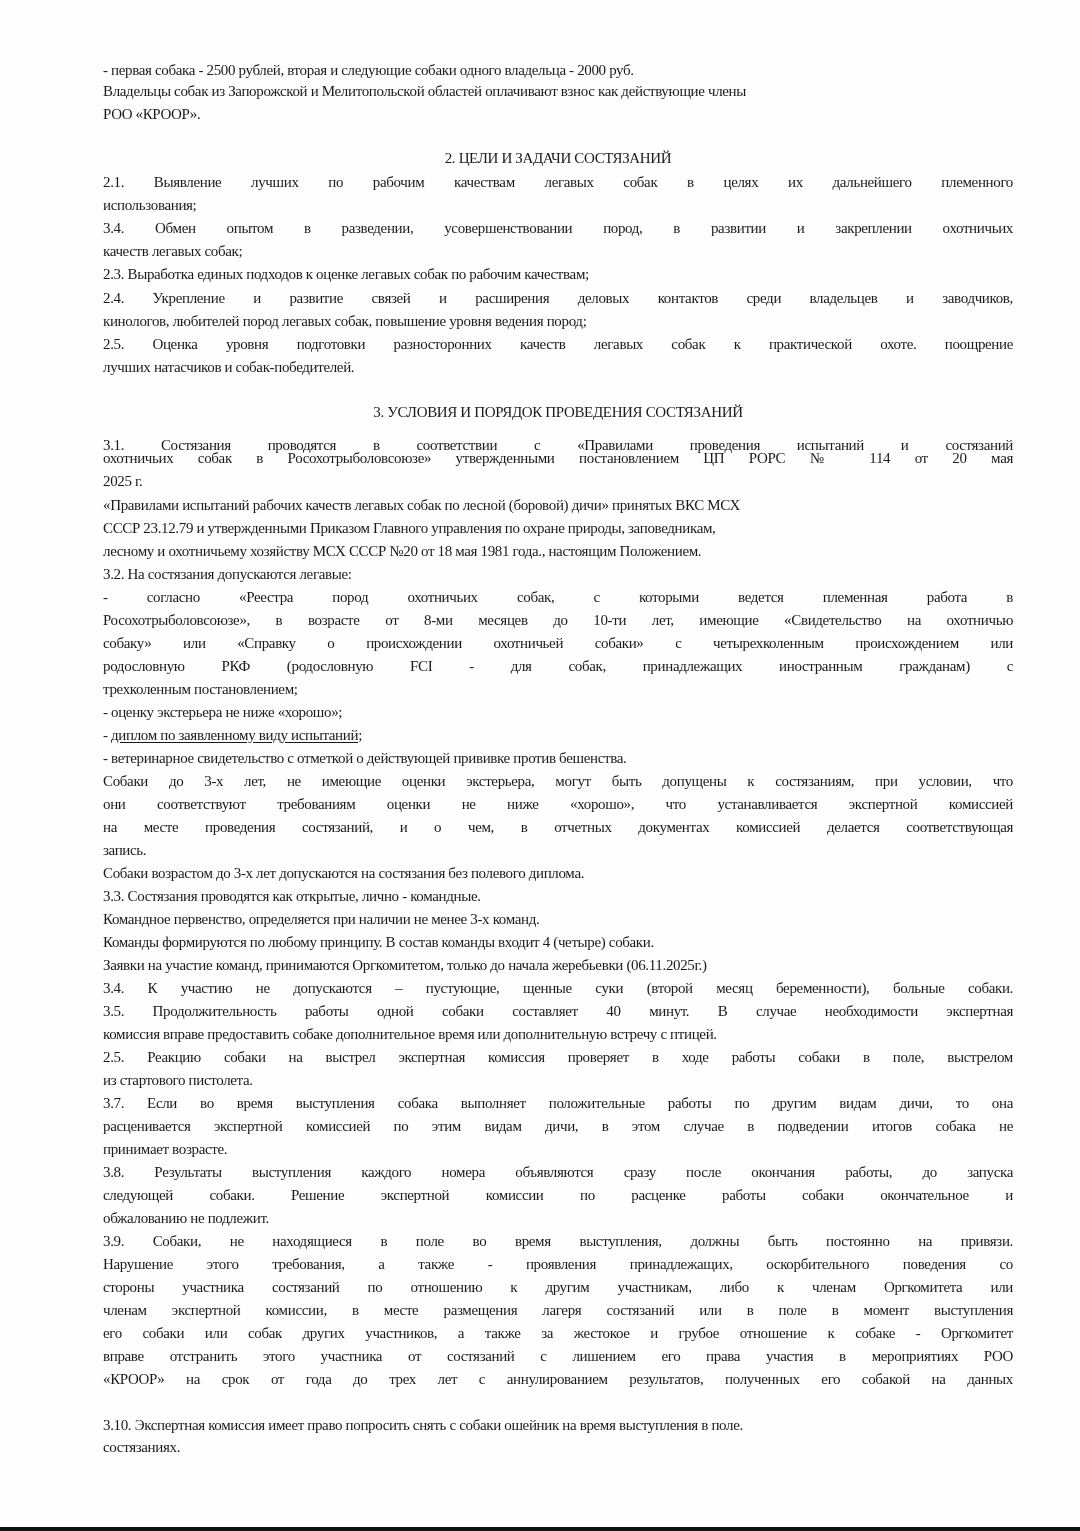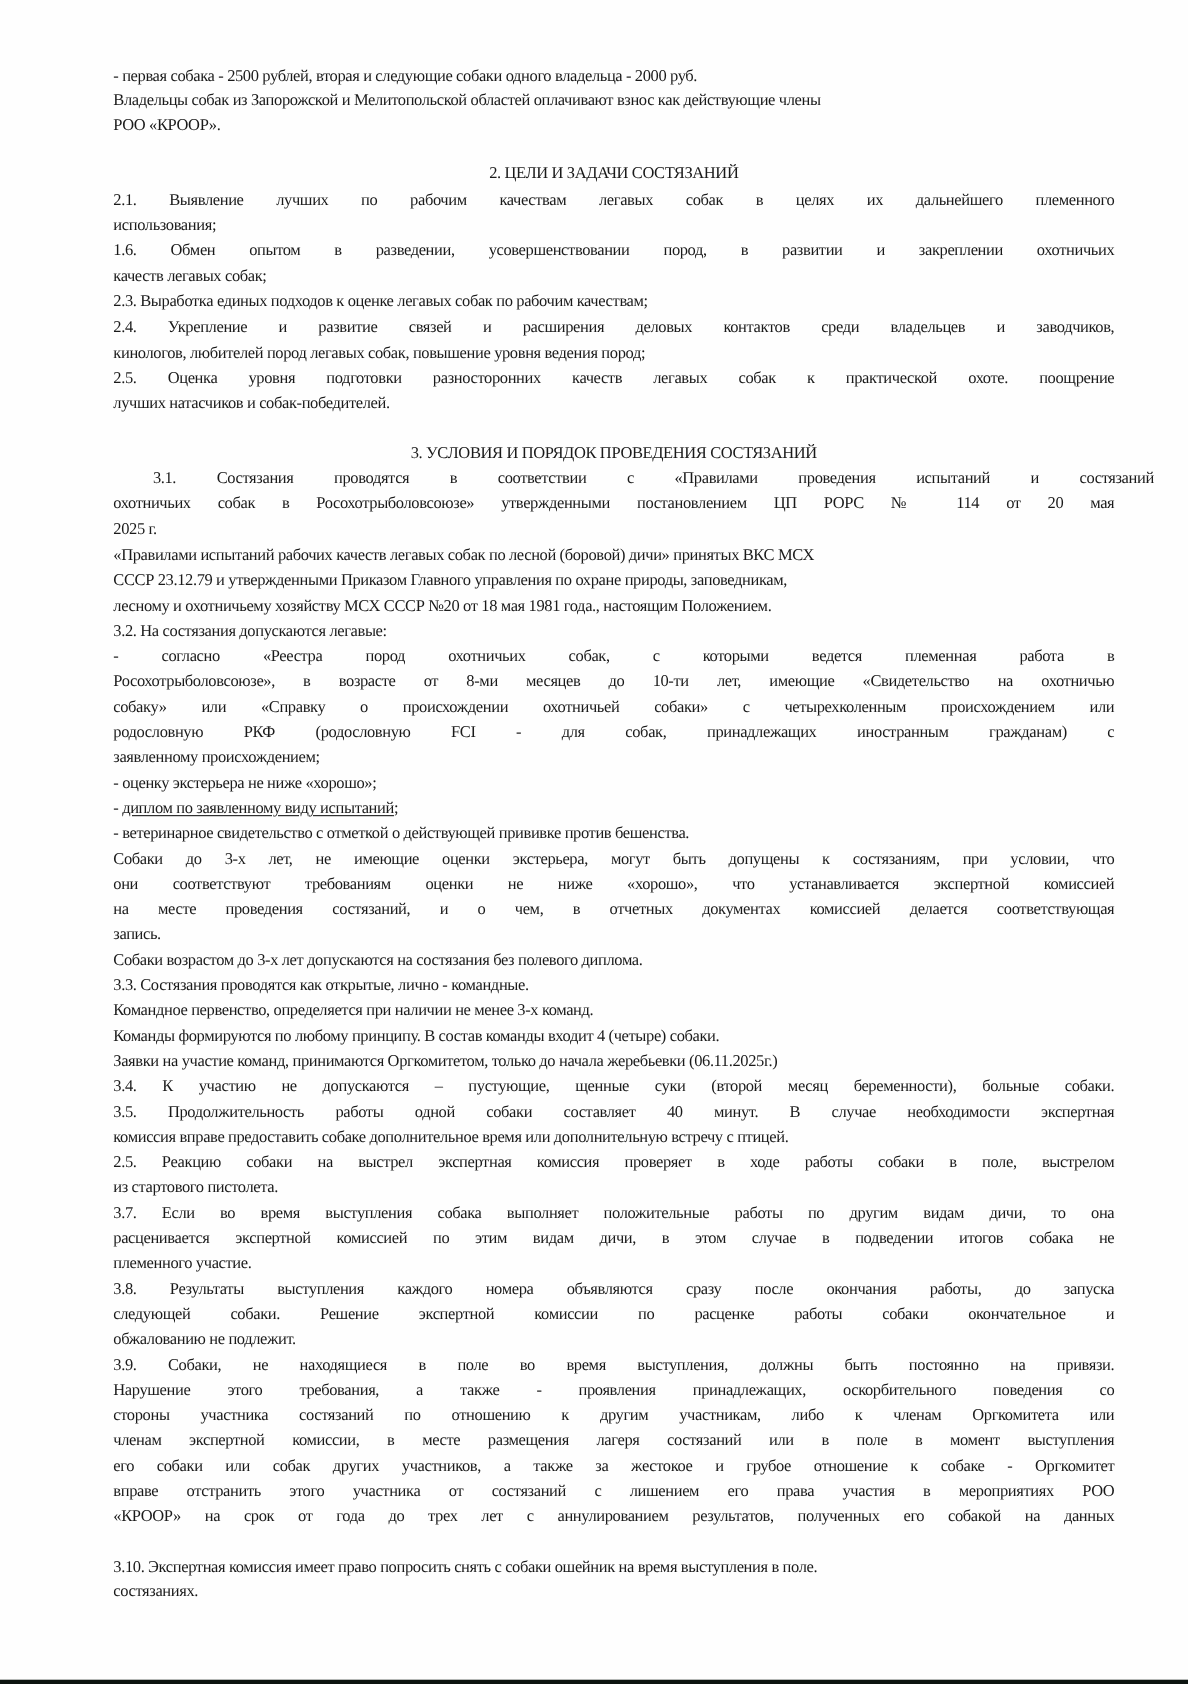--- a/index.html
+++ b/index.html
@@ -58,61 +58,61 @@
 
 <div class="page">
 
   <div class="line" style="top:59px">- первая собака - 2500 рублей, вторая и следующие собаки одного владельца - 2000 руб.</div>
   <div class="line" style="top:80px">Владельцы собак из Запорожской и Мелитопольской областей оплачивают взнос как действующие члены</div>
   <div class="line" style="top:103px">РОО «КРООР».</div>
 
   <div class="line center" style="top:147px">2. ЦЕЛИ И ЗАДАЧИ СОСТЯЗАНИЙ</div>
   <div class="line just" style="top: 171px; white-space: normal;">2.1. Выявление лучших по рабочим качествам легавых собак в целях их дальнейшего племенного</div>
   <div class="line" style="top:194px">использования;</div>
-  <div class="line just" style="top: 217px; white-space: normal;">1.6. Обмен опытом в разведении, усовершенствовании пород, в развитии и закреплении охотничьих</div>
+  <div class="line just" style="top: 217px; white-space: normal;">3.4. Обмен опытом в разведении, усовершенствовании пород, в развитии и закреплении охотничьих</div>
   <div class="line" style="top:240px">качеств легавых собак;</div>
   <div class="line" style="top:263px">2.3. Выработка единых подходов к оценке легавых собак по рабочим качествам;</div>
   <div class="line just" style="top: 287px; white-space: normal;">2.4. Укрепление и развитие связей и расширения деловых контактов среди владельцев и заводчиков,</div>
   <div class="line" style="top:310px">кинологов, любителей пород легавых собак, повышение уровня ведения пород;</div>
   <div class="line just" style="top: 333px; white-space: normal;">2.5. Оценка уровня подготовки разносторонних качеств легавых собак к практической охоте. поощрение</div>
   <div class="line" style="top:356px">лучших натасчиков и собак-победителей.</div>
 
   <div class="line center" style="top:401px">3. УСЛОВИЯ И ПОРЯДОК ПРОВЕДЕНИЯ СОСТЯЗАНИЙ</div>
-  <div class="line just" style="top: 424px; white-space: normal; margin-left: 36px;">3.1. Состязания проводятся в соответствии с «Правилами проведения испытаний и состязаний</div>
+  <div class="line just" style="top: 434px; white-space: normal;">3.1. Состязания проводятся в соответствии с «Правилами проведения испытаний и состязаний</div>
   <div class="line just" style="top: 447px; white-space: normal;">охотничьих собак в Росохотрыболовсоюзе» утвержденными постановлением ЦП РОРС № 114 от 20 мая</div>
   <div class="line" style="top:470px">2025 г.</div>
   <div class="line" style="top:494px">«Правилами испытаний рабочих качеств легавых собак по лесной (боровой) дичи» принятых ВКС МСХ</div>
   <div class="line" style="top:517px">СССР 23.12.79 и утвержденными Приказом Главного управления по охране природы, заповедникам,</div>
   <div class="line" style="top:540px">лесному и охотничьему хозяйству МСХ СССР №20 от 18 мая 1981 года., настоящим Положением.</div>
   <div class="line" style="top:563px">3.2. На состязания допускаются легавые:</div>
   <div class="line just" style="top: 586px; white-space: normal;">- согласно «Реестра пород охотничьих собак, с которыми ведется племенная работа в</div>
   <div class="line just" style="top: 609px; white-space: normal;">Росохотрыболовсоюзе», в возрасте от 8-ми месяцев до 10-ти лет, имеющие «Свидетельство на охотничью</div>
   <div class="line just" style="top: 632px; white-space: normal;">собаку» или «Справку о происхождении охотничьей собаки» с четырехколенным происхождением или</div>
   <div class="line just" style="top: 655px; white-space: normal;">родословную РКФ (родословную FCI - для собак, принадлежащих иностранным гражданам) с</div>
-  <div class="line" style="top:678px">заявленному происхождением;</div>
+  <div class="line" style="top:678px">трехколенным постановлением;</div>
   <div class="line" style="top:701px">- оценку экстерьера не ниже «хорошо»;</div>
   <div class="line" style="top:724px"><span>- </span><span class="u">диплом по заявленному виду испытаний</span><span>;</span></div>
   <div class="line" style="top:747px">- ветеринарное свидетельство с отметкой о действующей прививке против бешенства.</div>
   <div class="line just" style="top: 770px; white-space: normal;">Собаки до 3-х лет, не имеющие оценки экстерьера, могут быть допущены к состязаниям, при условии, что</div>
   <div class="line just" style="top: 793px; white-space: normal;">они соответствуют требованиям оценки не ниже «хорошо», что устанавливается экспертной комиссией</div>
   <div class="line just" style="top: 816px; white-space: normal;">на месте проведения состязаний, и о чем, в отчетных документах комиссией делается соответствующая</div>
   <div class="line" style="top:839px">запись.</div>
   <div class="line" style="top:862px">Собаки возрастом до 3-х лет допускаются на состязания без полевого диплома.</div>
   <div class="line" style="top:885px">3.3. Состязания проводятся как открытые, лично - командные.</div>
   <div class="line" style="top:908px">Командное первенство, определяется при наличии не менее 3-х команд.</div>
   <div class="line" style="top:931px">Команды формируются по любому принципу. В состав команды входит 4 (четыре) собаки.</div>
   <div class="line" style="top:954px">Заявки на участие команд, принимаются Оргкомитетом, только до начала жеребьевки (06.11.2025г.)</div>
   <div class="line just" style="top: 977px; white-space: normal;">3.4. К участию не допускаются – пустующие, щенные суки (второй месяц беременности), больные собаки.</div>
   <div class="line just" style="top: 1000px; white-space: normal;">3.5. Продолжительность работы одной собаки составляет 40 минут. В случае необходимости экспертная</div>
   <div class="line" style="top:1023px">комиссия вправе предоставить собаке дополнительное время или дополнительную встречу с птицей.</div>
   <div class="line just" style="top: 1046px; white-space: normal;">2.5. Реакцию собаки на выстрел экспертная комиссия проверяет в ходе работы собаки в поле, выстрелом</div>
   <div class="line" style="top:1069px">из стартового пистолета.</div>
   <div class="line just" style="top: 1092px; white-space: normal;">3.7. Если во время выступления собака выполняет положительные работы по другим видам дичи, то она</div>
   <div class="line just" style="top: 1115px; white-space: normal;">расценивается экспертной комиссией по этим видам дичи, в этом случае в подведении итогов собака не</div>
-  <div class="line" style="top:1138px">племенного участие.</div>
+  <div class="line" style="top:1138px">принимает возрасте.</div>
   <div class="line just" style="top: 1161px; white-space: normal;">3.8. Результаты выступления каждого номера объявляются сразу после окончания работы, до запуска</div>
   <div class="line just" style="top: 1184px; white-space: normal;">следующей собаки. Решение экспертной комиссии по расценке работы собаки окончательное и</div>
   <div class="line" style="top:1207px">обжалованию не подлежит.</div>
   <div class="line just" style="top: 1230px; white-space: normal;">3.9. Собаки, не находящиеся в поле во время выступления, должны быть постоянно на привязи.</div>
   <div class="line just" style="top: 1253px; white-space: normal;">Нарушение этого требования, а также - проявления принадлежащих, оскорбительного поведения со</div>
   <div class="line just" style="top: 1276px; white-space: normal;">стороны участника состязаний по отношению к другим участникам, либо к членам Оргкомитета или</div>
   <div class="line just" style="top: 1299px; white-space: normal;">членам экспертной комиссии, в месте размещения лагеря состязаний или в поле в момент выступления</div>
   <div class="line just" style="top: 1322px; white-space: normal;">его собаки или собак других участников, а также за жестокое и грубое отношение к собаке - Оргкомитет</div>
   <div class="line just" style="top: 1345px; white-space: normal;">вправе отстранить этого участника от состязаний с лишением его права участия в мероприятиях РОО</div>
   <div class="line just" style="top: 1368px; white-space: normal;">«КРООР» на срок от года до трех лет с аннулированием результатов, полученных его собакой на данных</div>

